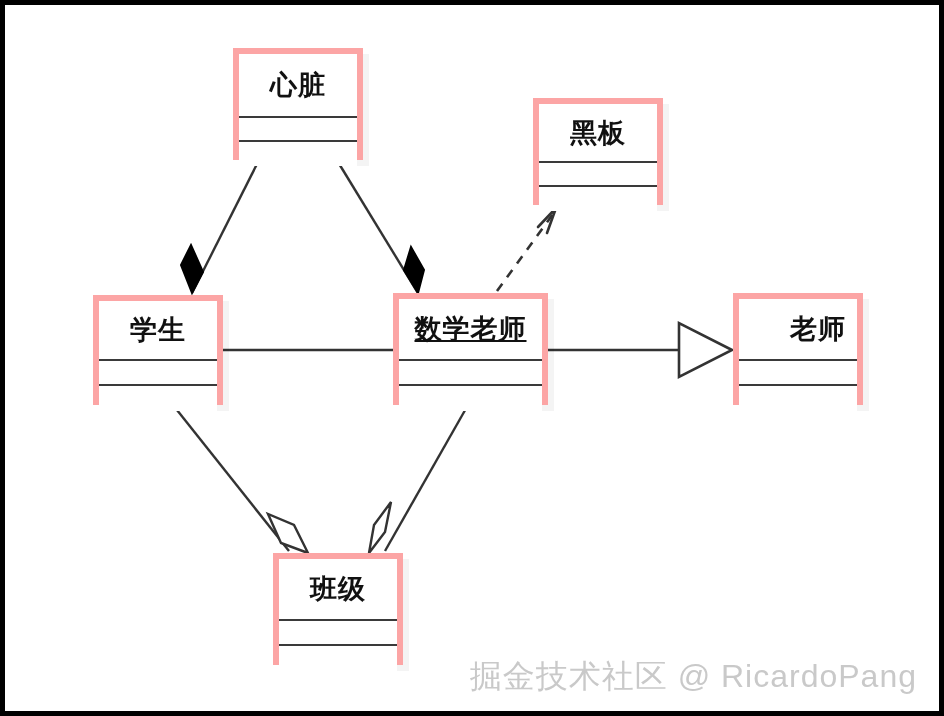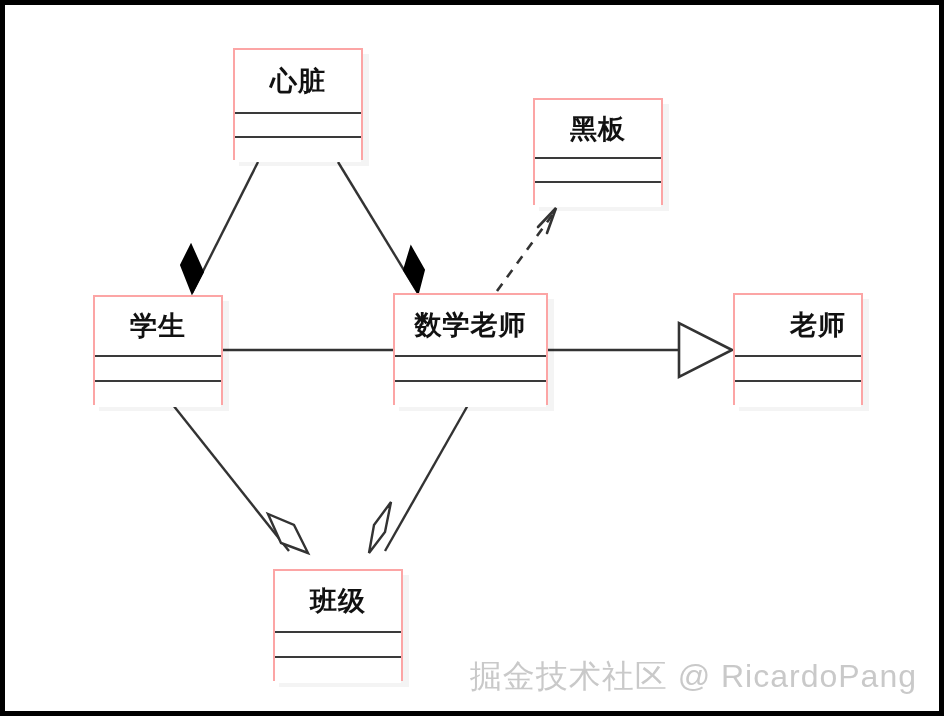--- a/index.html
+++ b/index.html
@@ -23,21 +23,21 @@
     position: absolute;
     left: 0;
     top: 0;
     width: 944px;
     height: 716px;
   }
   .cls-box {
     position: absolute;
     box-sizing: border-box;
     background: #fca5a5;
-    border: 2px solid #fca5a5;
+    border: 6px solid #fca5a5;
     box-shadow: 6px 6px 0 0 rgba(0,0,0,0.045);
     z-index: 5;
   }
   .cls-name {
     box-sizing: border-box;
     width: 100%;
     display: flex;
     align-items: center;
     justify-content: center;
     font-size: 27px;
@@ -123,31 +123,31 @@
     <div class="cls-ops" style="height: 24px;"></div>
   </div>
 
   <div class="cls-box" style="left: 88px; top: 290px; width: 130px; height: 110px;">
     <div class="cls-name" style="height: 60px;">学生</div>
     <div class="cls-attrs" style="height: 25px;"></div>
     <div class="cls-ops" style="height: 25px;"></div>
   </div>
 
   <div class="cls-box" style="left: 388px; top: 288px; width: 155px; height: 112px;">
-    <div class="cls-name" style="height: 62px;">数学老师</div>
+    <div class="cls-name" style="height: 62px; text-decoration: underline;">数学老师</div>
     <div class="cls-attrs" style="height: 25px;"></div>
     <div class="cls-ops" style="height: 25px;"></div>
   </div>
 
   <div class="cls-box" style="left: 728px; top: 288px; width: 130px; height: 112px;">
     <div class="cls-name" style="height: 62px; padding-left: 40px;">老师</div>
     <div class="cls-attrs" style="height: 25px;"></div>
     <div class="cls-ops" style="height: 25px;"></div>
   </div>
 
-  <div class="cls-box" style="left: 268px; top: 548px; width: 130px; height: 112px; margin-top: 16px;">
+  <div class="cls-box" style="left: 268px; top: 548px; width: 130px; height: 112px;">
     <div class="cls-name" style="height: 62px;">班级</div>
     <div class="cls-attrs" style="height: 25px;"></div>
     <div class="cls-ops" style="height: 25px;"></div>
   </div>
 
   <div id="watermark">掘金技术社区 @ RicardoPang</div>
 </div>
 
 </body></html>

